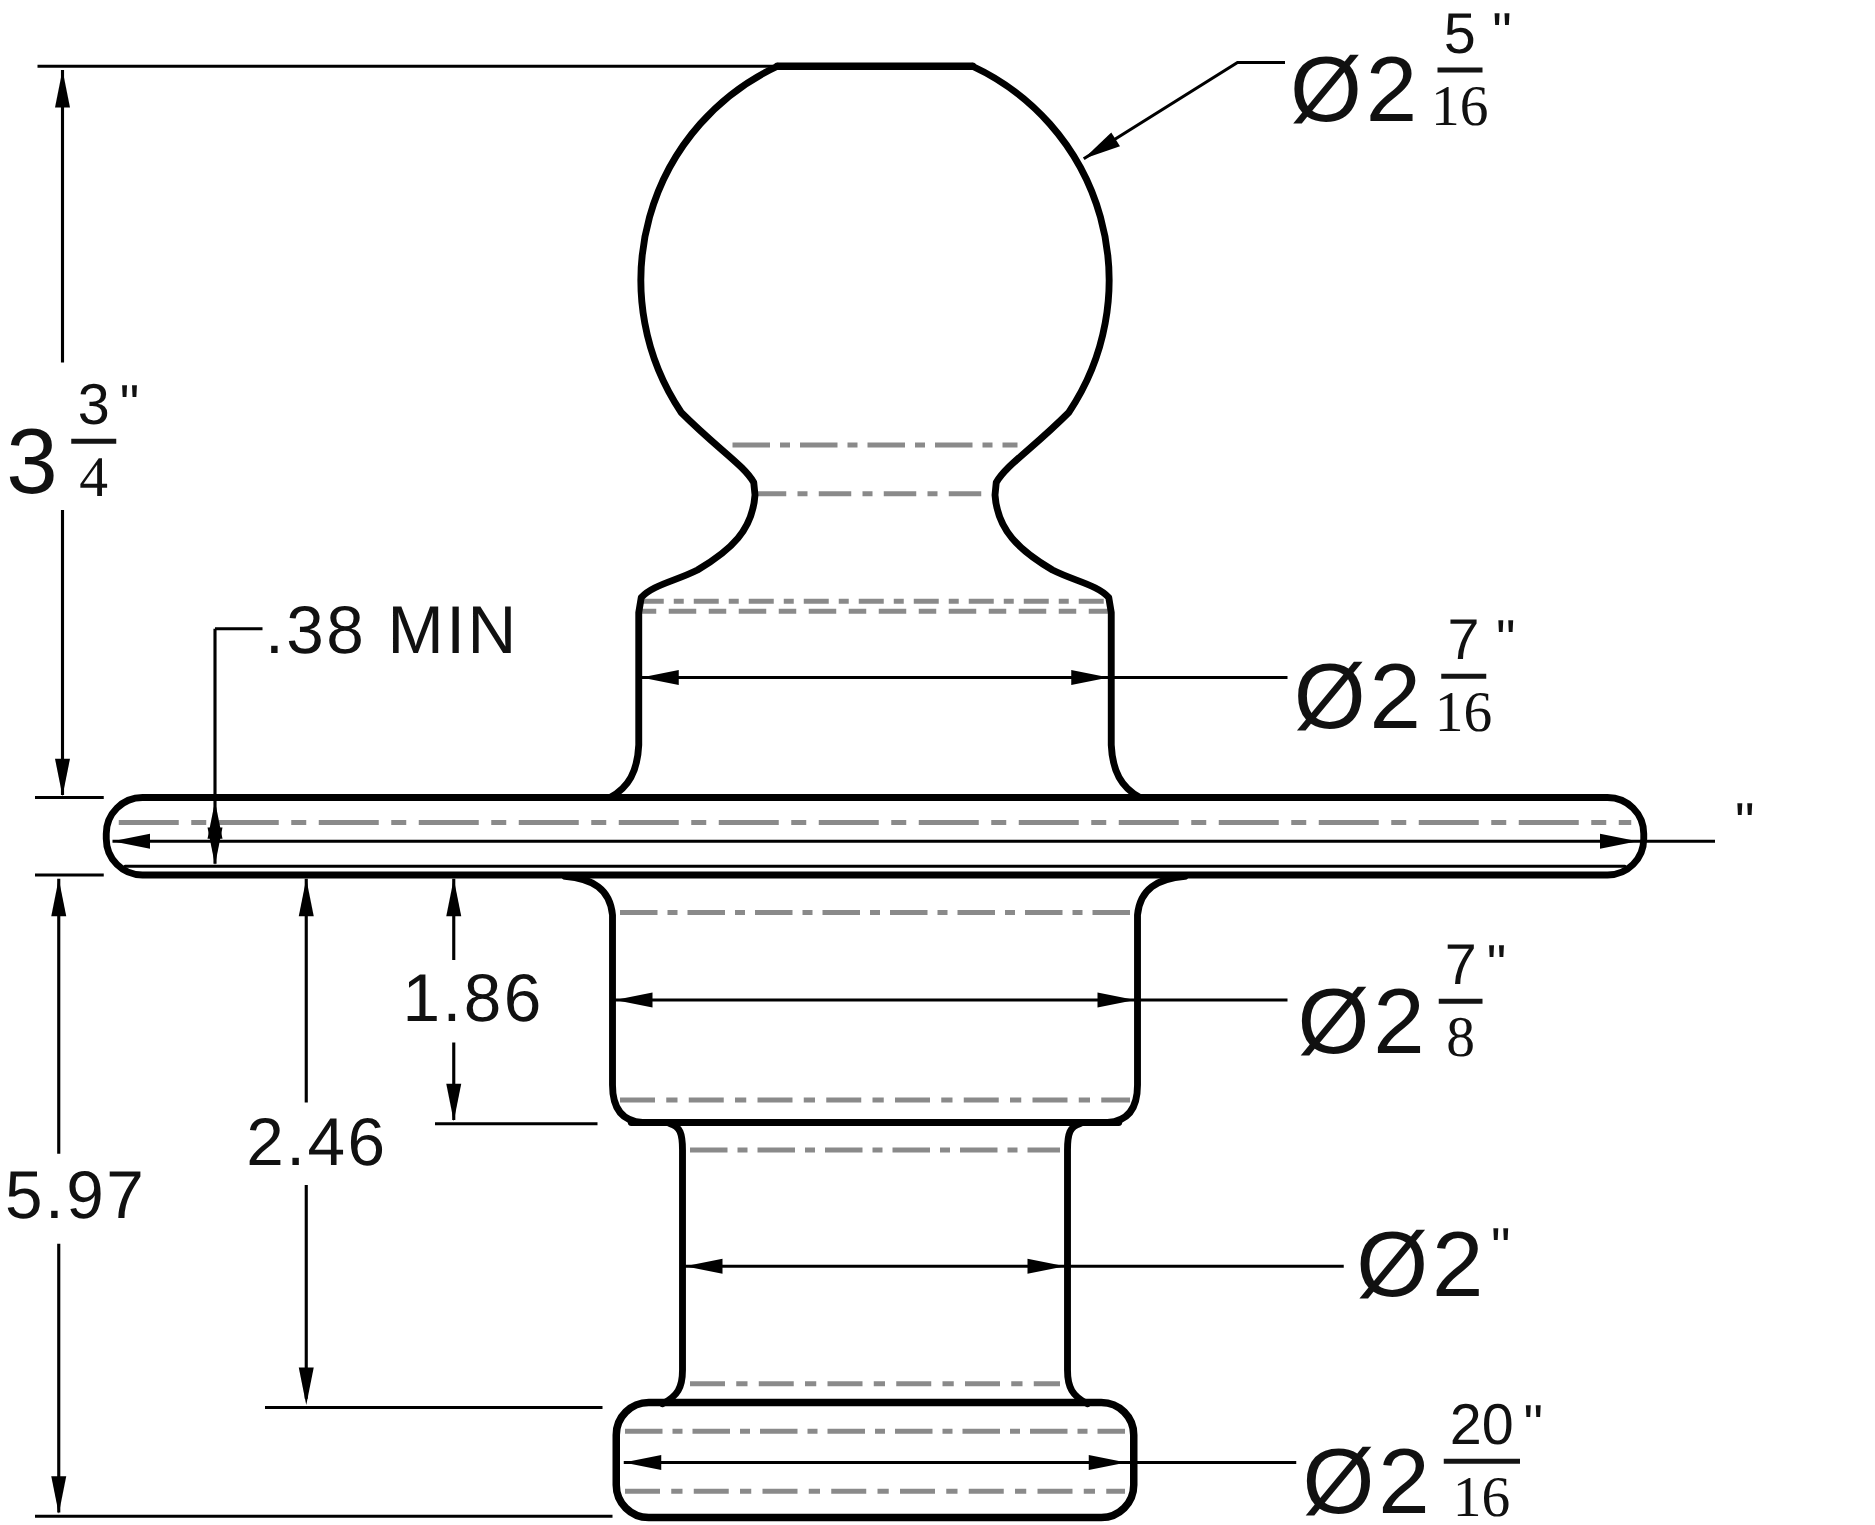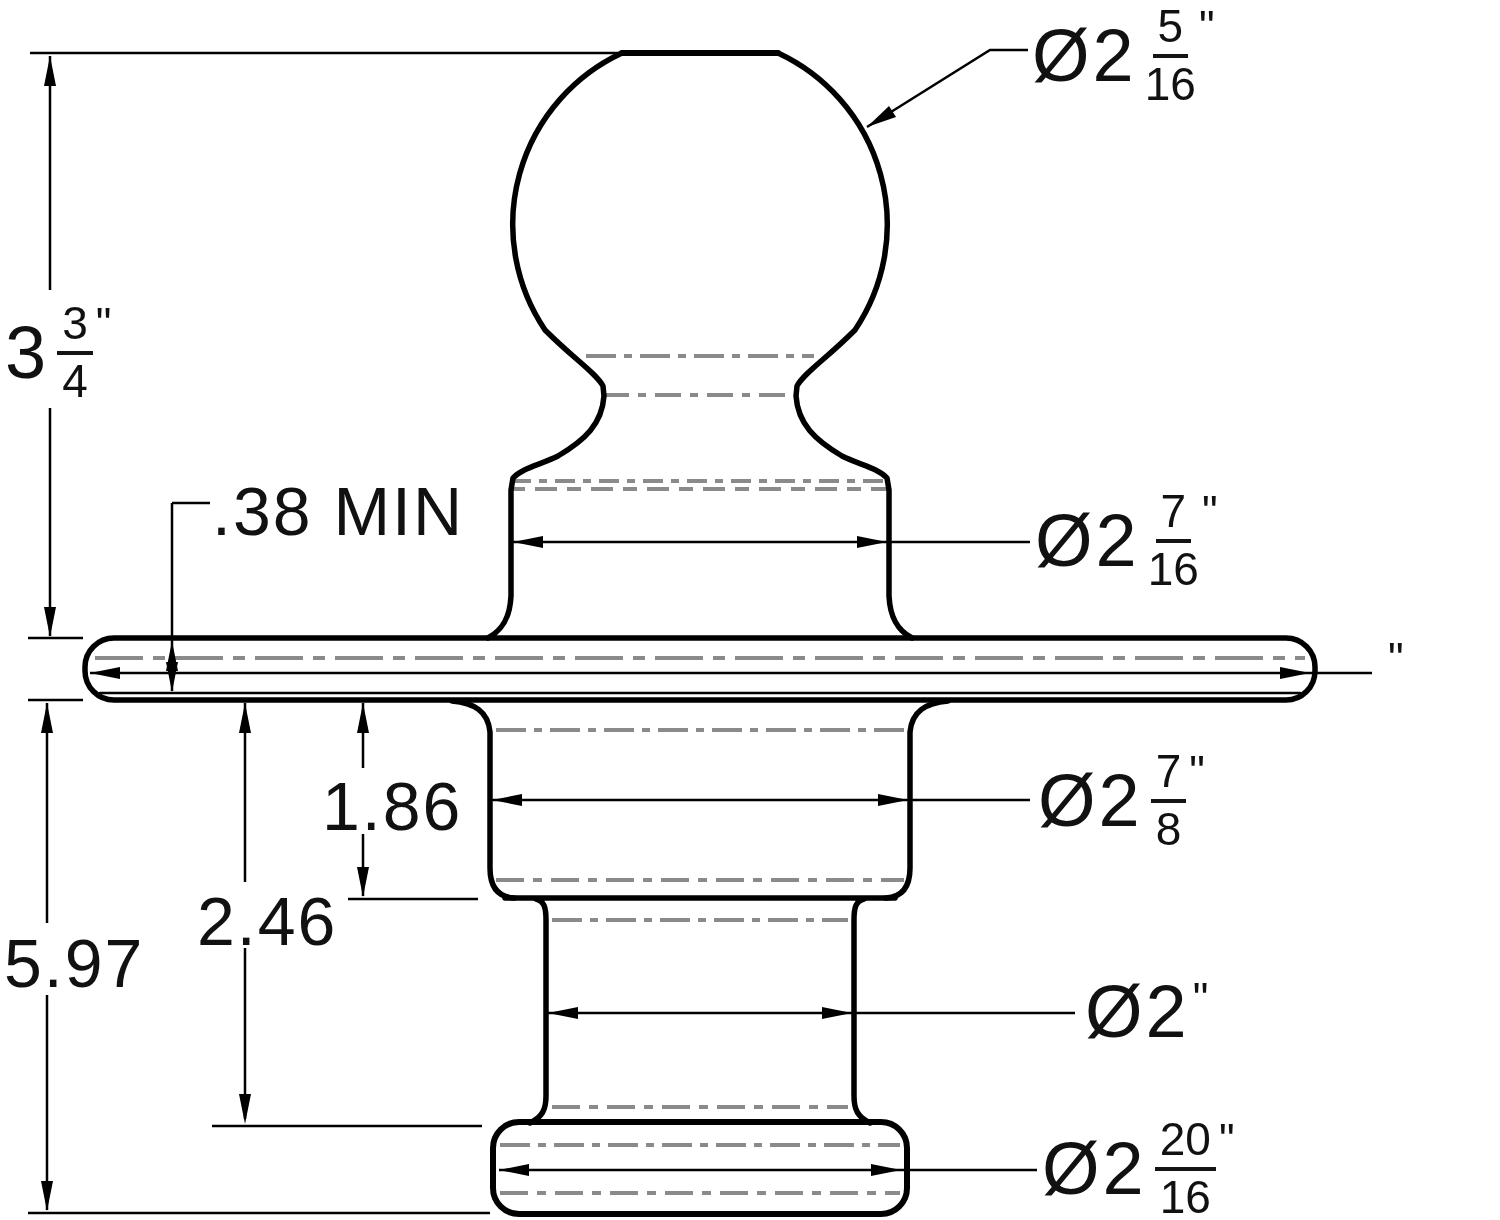--- a/index.html
+++ b/index.html
@@ -7,47 +7,48 @@
     position:relative;
     width:1500px;height:1220px;
     background:#ffffff;
     font-family:"Liberation Sans",sans-serif;
     overflow:hidden;
   }
   #stage svg{position:absolute;left:0;top:0;}
   .label{
     position:absolute;
     display:flex;
-    align-items:center;
+    align-items:flex-end;
     white-space:nowrap;
     color:#111111;
   }
   .label .main{
     font-size:74px;
     line-height:1;
     letter-spacing:3px;
   }
   .label.small .main{
-    font-size:68px;
+    font-size:54px;
     letter-spacing:2px;
   }
   .label .frac{
     display:inline-flex;
     flex-direction:column;
     align-items:center;
     font-size:46px;
     line-height:1.04;
     margin-left:8px;
   }
   .label .frac .num{
     border-bottom:4px solid #141414;
     padding:0 5px 3px 5px;
   }
   .label .frac .den{
     padding-top:3px;
+    font-family:Liberation Serif, serif;
   }
   .label .unit{
     font-size:44px;
     line-height:1;
     align-self:flex-start;
     margin-top:2px;
     margin-left:3px;
   }
 </style>
 </head>

